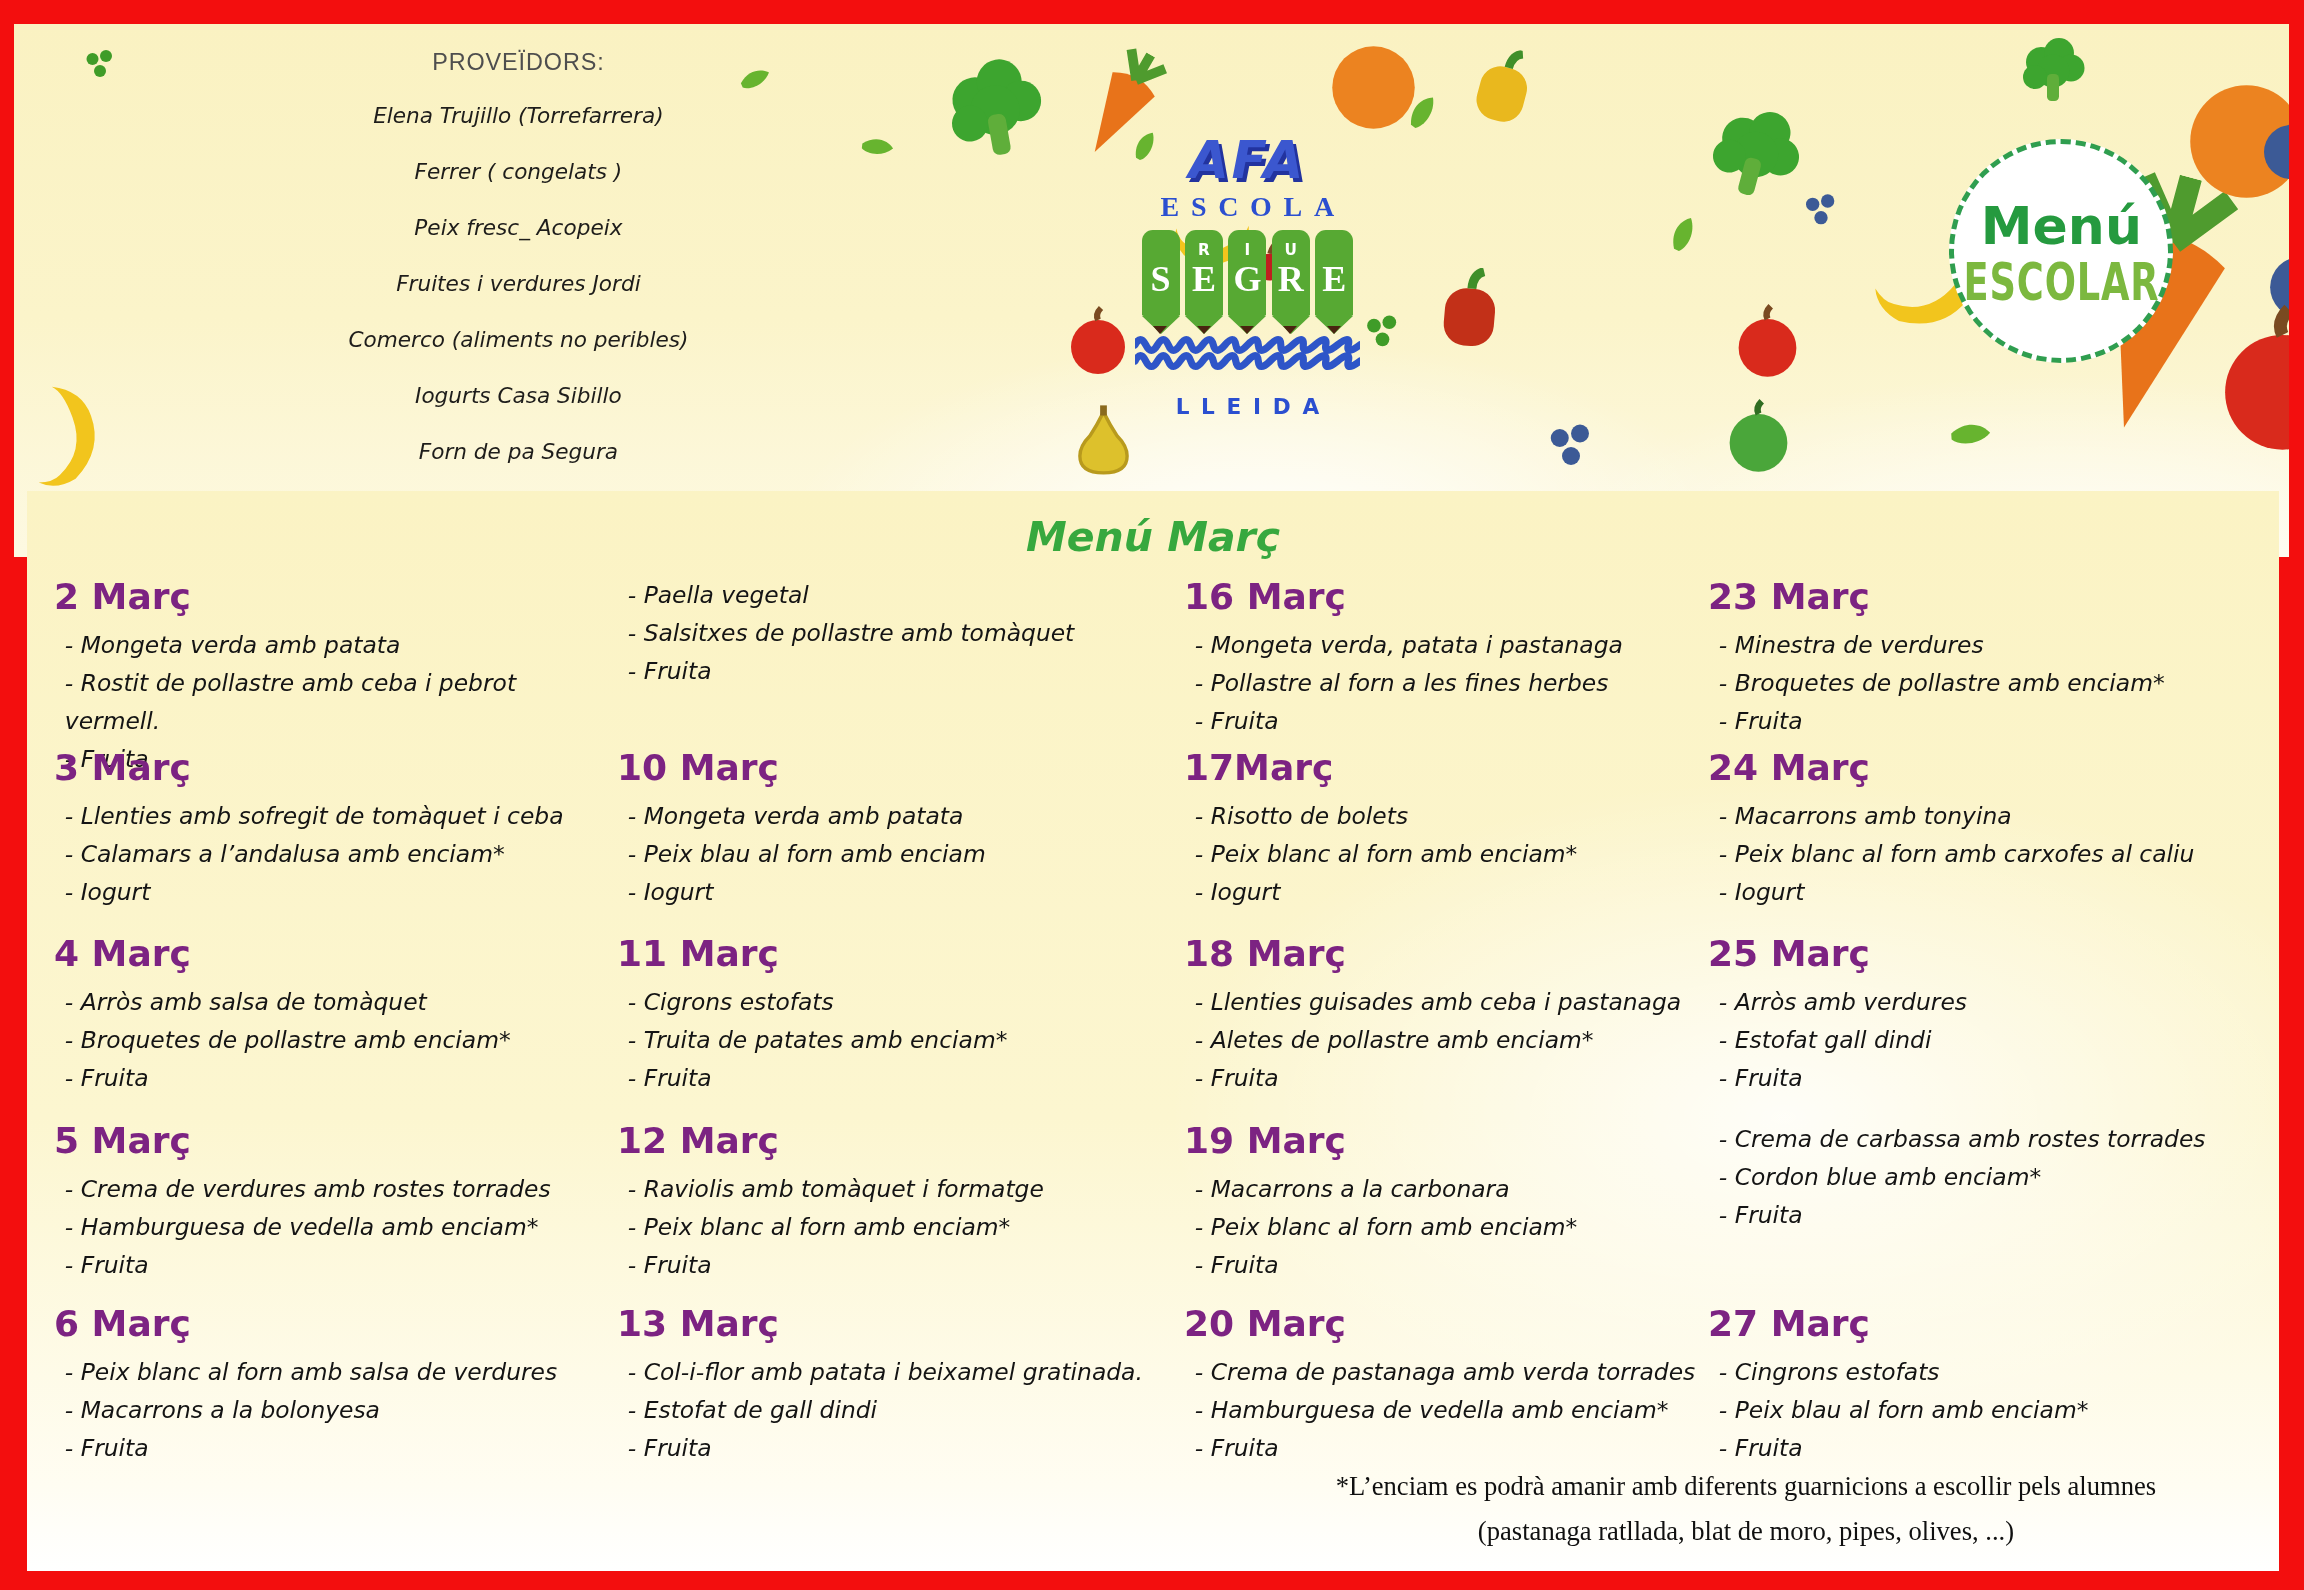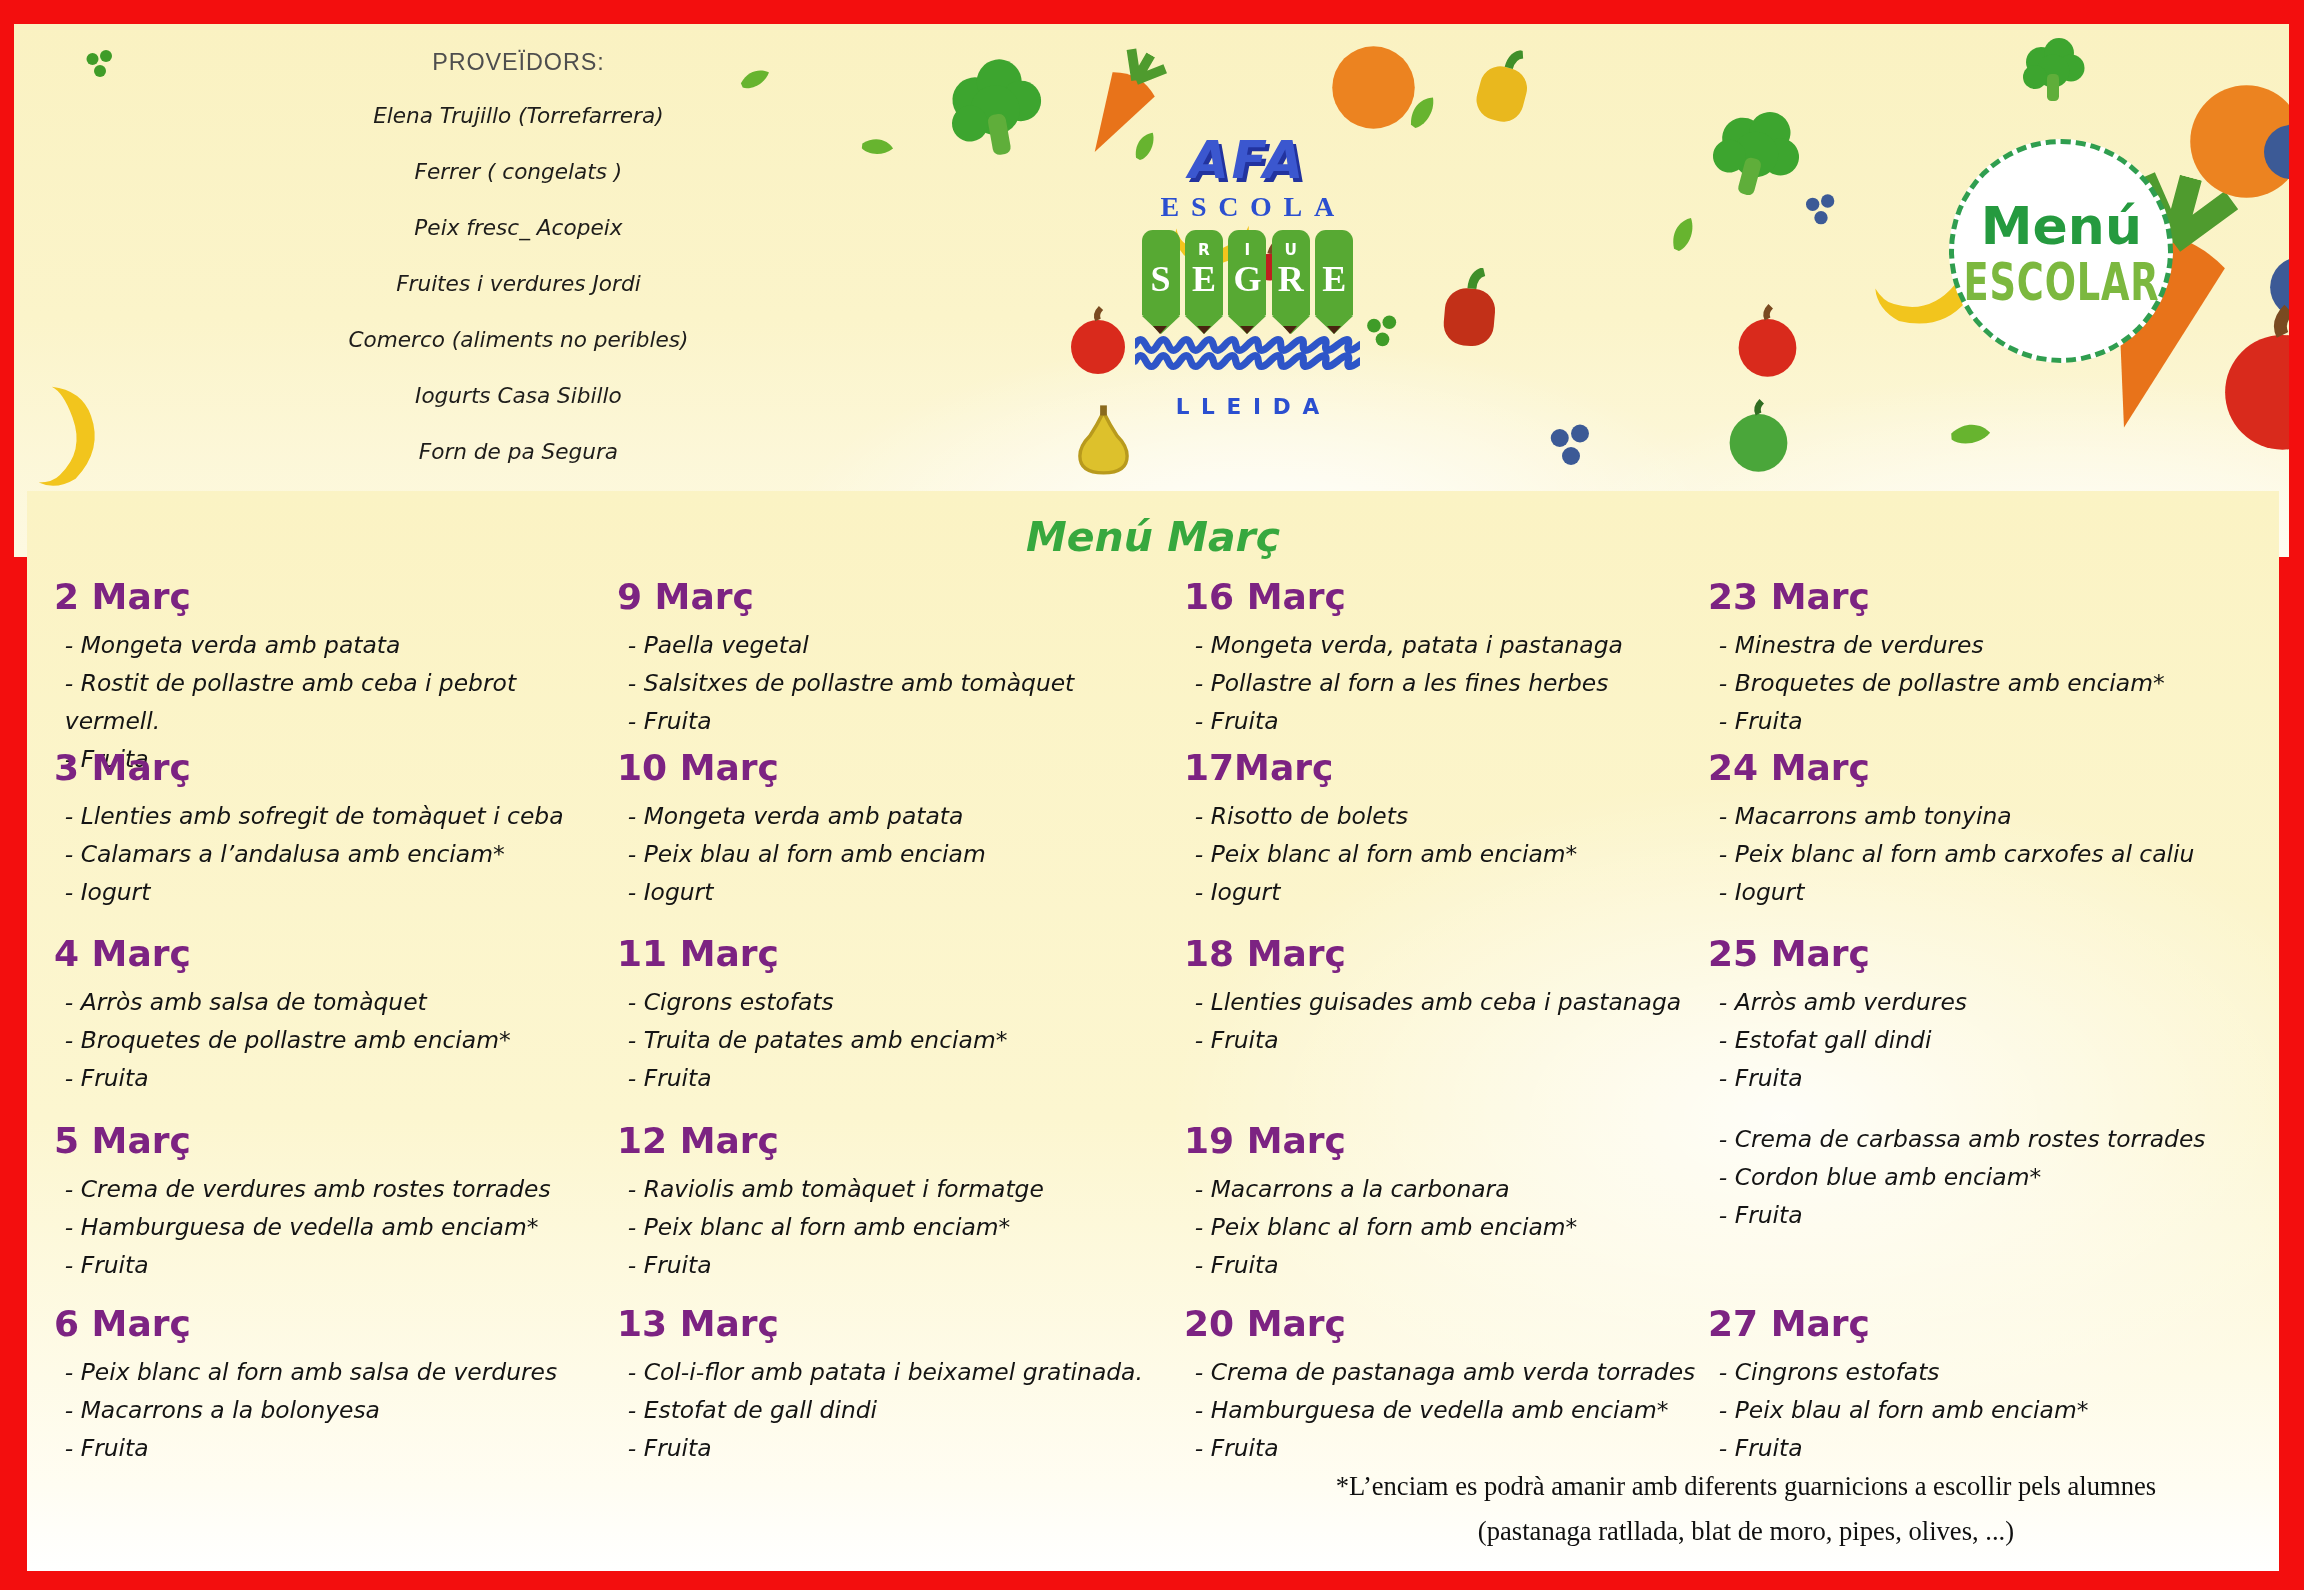--- a/index.html
+++ b/index.html
@@ -373,21 +373,20 @@
     <div class="item">- Fruita</div>
   </div>
   <div class="day c1 r5">
     <h3 class="day-label">6 Març</h3>
     <div class="item">- Peix blanc al forn amb salsa de verdures</div>
     <div class="item">- Macarrons a la bolonyesa</div>
     <div class="item">- Fruita</div>
   </div>
 
   <div class="day c2 r1">
-    <h3 class="day-label">9 Març</h3>
     <div class="item">- Paella vegetal</div>
     <div class="item">- Salsitxes de pollastre amb tomàquet</div>
     <div class="item">- Fruita</div>
   </div>
   <div class="day c2 r2">
     <h3 class="day-label">10 Març</h3>
     <div class="item">- Mongeta verda amb patata</div>
     <div class="item">- Peix blau al forn amb enciam</div>
     <div class="item">- Iogurt</div>
   </div>
@@ -418,20 +417,21 @@
   </div>
   <div class="day c3 r2">
     <h3 class="day-label">17Març</h3>
     <div class="item">- Risotto de bolets</div>
     <div class="item">- Peix blanc al forn amb enciam*</div>
     <div class="item">- Iogurt</div>
   </div>
   <div class="day c3 r3">
     <h3 class="day-label">18 Març</h3>
     <div class="item">- Llenties guisades amb ceba i pastanaga</div>
+    <div class="item">- Aletes de pollastre amb enciam*</div>
     <div class="item">- Fruita</div>
   </div>
   <div class="day c3 r4">
     <h3 class="day-label">19 Març</h3>
     <div class="item">- Macarrons a la carbonara</div>
     <div class="item">- Peix blanc al forn amb enciam*</div>
     <div class="item">- Fruita</div>
   </div>
   <div class="day c3 r5">
     <h3 class="day-label">20 Març</h3>

